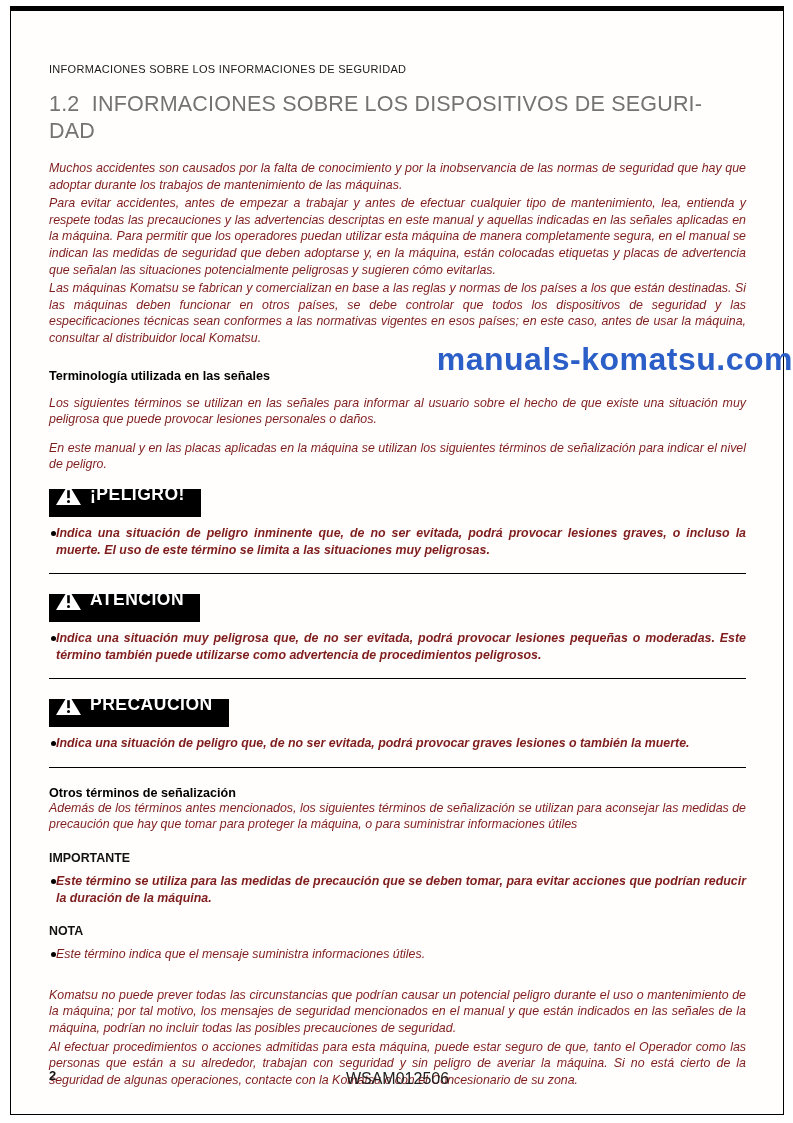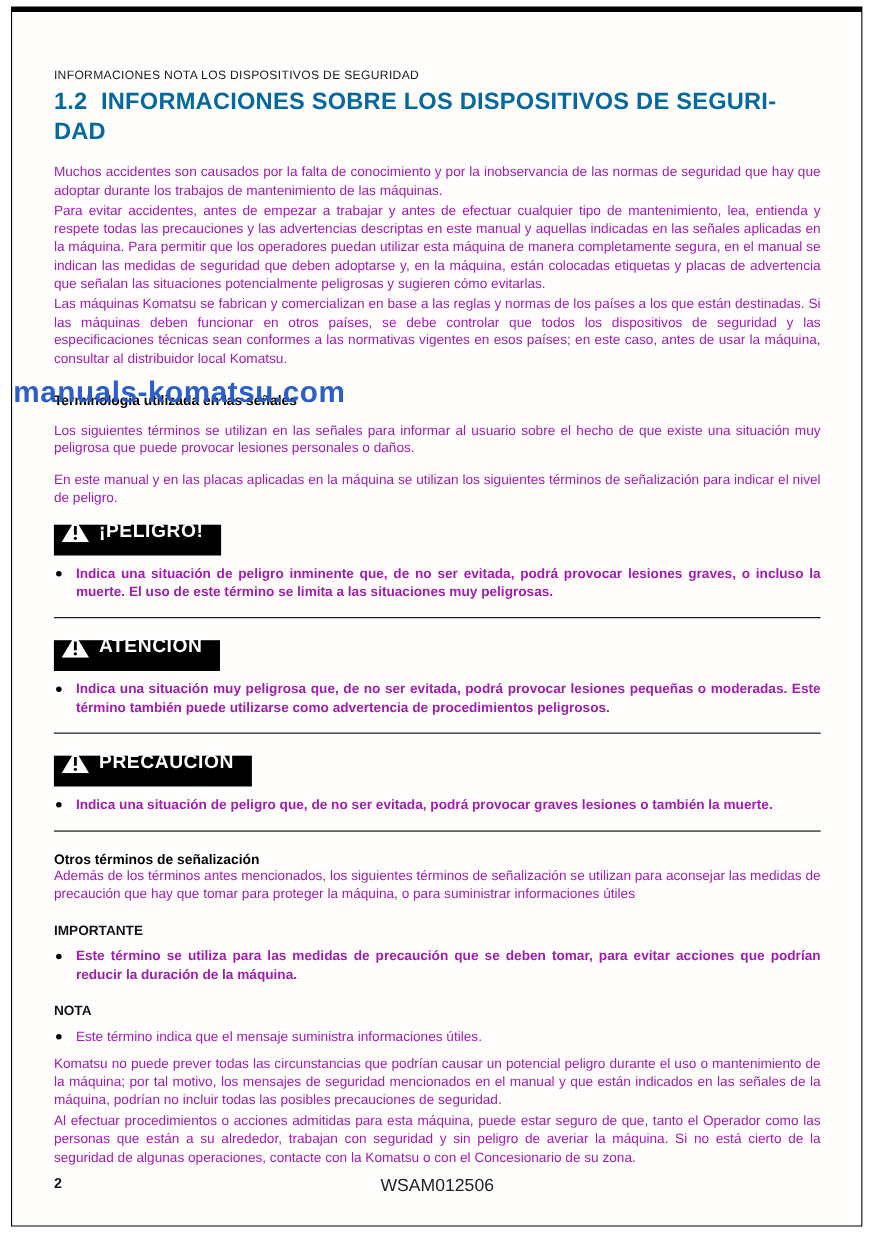--- a/index.html
+++ b/index.html
@@ -18,94 +18,94 @@
     border-top-width:5px;
     background:#fffefd;
     padding:52px 37px 0 38px;
   }
   .running-header {
     font-size:11px;
     letter-spacing:.3px;
     color:#1a1a1a;
   }
   .title {
-    margin-top:4px;
+    margin-top:16px;
     font-size:21.5px;
-    font-weight:bold;
+    font-weight:normal;
     line-height:27px;
     letter-spacing:.2px;
     white-space:pre-line;
-    color:#0369a1;
+    color:#737373;
   }
   p.body, .bullet-text {
     font-size:12.4px;
     line-height:16.6px;
     text-align:justify;
-    color:#a21caf;
+    color:#7f1d1d;
+    font-style:italic;
   }
   .intro { margin-top:15px; }
   .intro p + p { margin-top:2px; }
   .subheading {
     font-size:12.6px;
     font-weight:bold;
     color:#000;
   }
   .term-heading { margin-top:22px; }
   .term-par { margin-top:12px; }
   .watermark {
     position:absolute;
     left:0; right:0;
     top:341px;
-    text-align:left;
-    font-size:27px;
+    text-align:right;
+    font-size:32px;
     font-weight:bold;
     letter-spacing:.5px;
     z-index:5;
-    padding-left:12px;
   }
   .warn-banner {
     margin-top:16px;
     display:inline-flex;
     align-items:center;
     gap:9px;
     background:#000;
     color:#fff;
     padding:3px 16px 20px 7px;
     height:28px;
   }
   .warn-banner .warn-label {
     font-size:17.5px;
     font-weight:bold;
     letter-spacing:.5px;
     line-height:1;
   }
   .warn-icon { display:inline-flex; }
   .bullet-row {
     display:flex;
-    gap:13px;
+    gap:0;
     margin-top:8px;
     padding-left:2px;
   }
   .bullet-dot {
     flex:none;
     width:5px; height:5px;
     border-radius:50%;
     background:#000;
     margin-top:6px;
   }
   .bold-text { font-weight:bold; }
   hr.rule {
     border:none;
     border-top:1.4px solid #000;
     margin:15px 0 4px 0;
   }
   .other-heading { margin-top:18px; }
   .other-par { }
   .mini-heading { margin-top:18px; font-size:12.4px; font-weight:bold; }
-  .closing { margin-top:8px; }
+  .closing { margin-top:24px; }
   .closing p + p { margin-top:2px; }
   .footer {
     position:absolute;
     left:38px; right:37px;
     bottom:30px;
     height:16px;
   }
   .page-number {
     position:absolute;
     left:0; top:0;
@@ -118,21 +118,21 @@
     text-align:center;
     font-size:16px;
     color:#222;
   }
 </style>
 </head>
 <body>
 
 <div class="page">
 
-  <div class="running-header">INFORMACIONES NOTA LOS DISPOSITIVOS DE SEGURIDAD</div>
+  <div class="running-header">INFORMACIONES SOBRE LOS INFORMACIONES DE SEGURIDAD</div>
 
   <h1 class="title">1.2&nbsp;&nbsp;INFORMACIONES SOBRE LOS DISPOSITIVOS DE SEGURI-
 DAD</h1>
 
   <div class="intro">
     <p class="body">Muchos accidentes son causados por la falta de conocimiento y por la inobservancia de las normas de seguridad que hay que adoptar durante los trabajos de mantenimiento de las máquinas.</p>
     <p class="body">Para evitar accidentes, antes de empezar a trabajar y antes de efectuar cualquier tipo de mantenimiento, lea, entienda y respete todas las precauciones y las advertencias descriptas en este manual y aquellas indicadas en las señales aplicadas en la máquina. Para permitir que los operadores puedan utilizar esta máquina de manera completamente segura, en el manual se indican las medidas de seguridad que deben adoptarse y, en la máquina, están colocadas etiquetas y placas de advertencia que señalan las situaciones potencialmente peligrosas y sugieren cómo evitarlas.</p>
     <p class="body">Las máquinas Komatsu se fabrican y comercializan en base a las reglas y normas de los países a los que están destinadas. Si las máquinas deben funcionar en otros países, se debe controlar que todos los dispositivos de seguridad y las especificaciones técnicas sean conformes a las normativas vigentes en esos países; en este caso, antes de usar la máquina, consultar al distribuidor local Komatsu.</p>
   </div>
 

